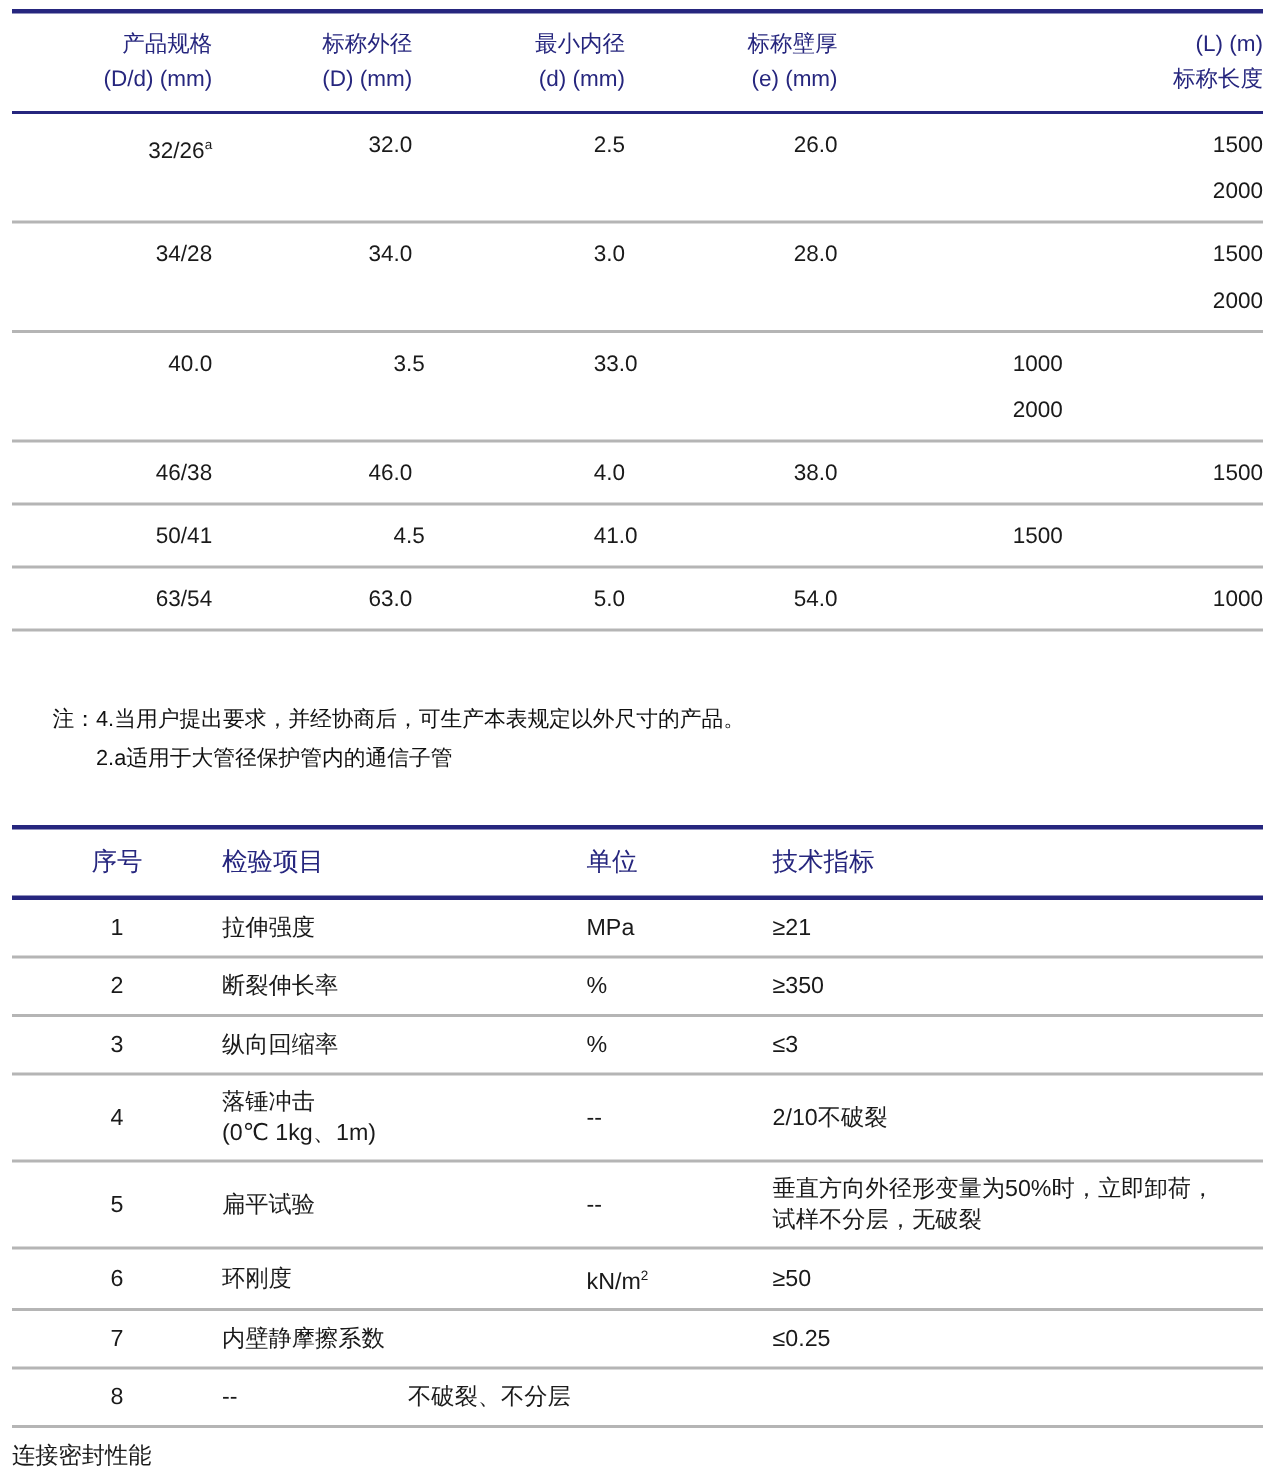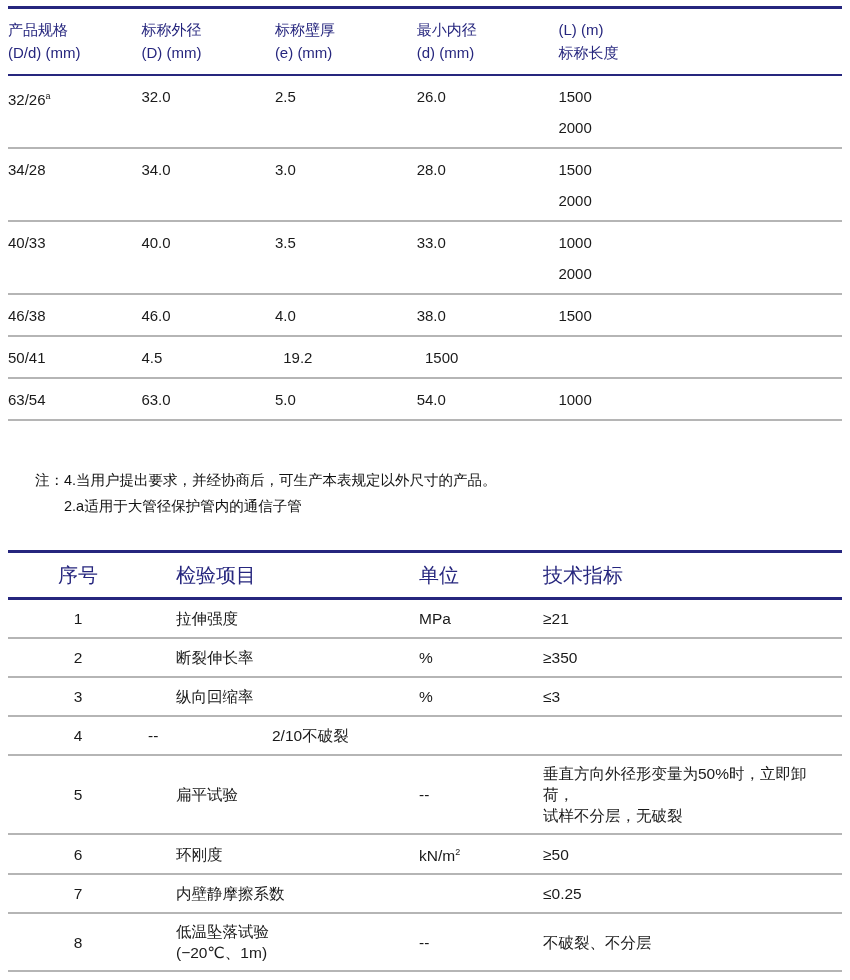--- a/index.html
+++ b/index.html
@@ -11,21 +11,21 @@
     position: relative;
     overflow: hidden;
   }
   .page { padding: 6px 8px 0 8px; }
 
   
   .spec-table { width: 100%; border-top: 3px solid #26267e; }
   .t1-row, .t1-header { display: flex; width: 100%; }
   .t1-header { border-bottom: 2px solid #26267e; padding: 9px 0 10px 0; }
   .t1-row { border-bottom: 2px solid #b5b5b5; padding: 5px 0 4px 0; }
-  .t1-cell { text-align: left; font-size: 15px; line-height: 31px; }
+  .t1-cell { text-align: right; font-size: 15px; line-height: 31px; }
   .t1-c1 { width: 16%; }
   .t1-c2 { width: 16%; }
   .t1-c3 { width: 17%; }
   .t1-c4 { width: 17%; }
   .t1-c5 { width: 34%; }
   .t1-header .t1-cell { color: #26267e; font-size: 15px; line-height: 23px; }
   .len-line:empty { display: none; }
   sup { font-size: 9px; vertical-align: super; }
   sup:empty { display: none; }
 
@@ -35,52 +35,52 @@
     margin: 46px 0 0 27px;
     font-size: 14.5px;
     line-height: 26px;
     color: #111;
   }
   .notes-label { white-space: nowrap; }
 
   
   .t2 { margin-top: 31px; border-top: 3px solid #26267e; }
   .t2-header { display: flex; border-bottom: 3px solid #26267e; padding: 10px 0; }
-  .t2-header .t2-cell { color: #26267e; font-size: 20px; line-height: 24px; }
+  .t2-header .t2-cell { color: #26267e; font-size: 17px; line-height: 24px; }
   .t2-row { display: flex; align-items: center; border-bottom: 2px solid #b5b5b5; padding: 7px 0; min-height: 39px; }
   .t2-row:last-child { border-bottom: 3px solid #9b9b9b; }
   .t2-cell { font-size: 15.5px; line-height: 21px; }
   .t2-c1 { width: 140px; text-align: center; }
-  .t2-c2 { width: 243px; text-align: left; margin-left: 28px; }
+  .t2-c2 { width: 243px; text-align: left; }
   .t2-c3 { width: 124px; text-align: left; }
   .t2-c4 { flex: 1; text-align: left; padding-right: 6px; }
   .sub-line:empty { display: none; }
 </style>
 </head>
 <body>
 
 <div class="page">
 
   <div class="spec-table">
     <div class="t1-header">
       <div class="t1-cell t1-c1">
         <div>产品规格</div>
         <div>(D/d) (mm)</div>
       </div>
       <div class="t1-cell t1-c2">
         <div>标称外径</div>
         <div>(D) (mm)</div>
       </div>
+      <div class="t1-cell t1-c4">
+        <div>最小内径</div>
+        <div>(d) (mm)</div>
+      </div>
       <div class="t1-cell t1-c3">
         <div>标称壁厚</div>
         <div>(e) (mm)</div>
-      </div>
-      <div class="t1-cell t1-c4">
-        <div>最小内径</div>
-        <div>(d) (mm)</div>
       </div>
       <div class="t1-cell t1-c5">
         <div>(L) (m)</div>
         <div>标称长度</div>
       </div>
     </div>
 
     <div class="t1-row">
       <div class="t1-cell t1-c1"><span>32/26</span><sup>a</sup></div>
       <div class="t1-cell t1-c2">32.0</div>
@@ -97,21 +97,20 @@
       <div class="t1-cell t1-c2">34.0</div>
       <div class="t1-cell t1-c3">3.0</div>
       <div class="t1-cell t1-c4">28.0</div>
       <div class="t1-cell t1-c5">
         <div class="len-line">1500</div>
         <div class="len-line">2000</div>
       </div>
     </div>
 
     <div class="t1-row">
-      <div class="t1-cell t1-c1"><span>40/33</span></div>
       <div class="t1-cell t1-c2">40.0</div>
       <div class="t1-cell t1-c3">3.5</div>
       <div class="t1-cell t1-c4">33.0</div>
       <div class="t1-cell t1-c5">
         <div class="len-line">1000</div>
         <div class="len-line">2000</div>
       </div>
     </div>
 
     <div class="t1-row">
@@ -121,21 +120,21 @@
       <div class="t1-cell t1-c4">38.0</div>
       <div class="t1-cell t1-c5">
         <div class="len-line">1500</div>
 
       </div>
     </div>
 
     <div class="t1-row">
       <div class="t1-cell t1-c1"><span>50/41</span></div>
       <div class="t1-cell t1-c3">4.5</div>
-      <div class="t1-cell t1-c4">19.2</div>
+      <div class="t1-cell t1-c4">41.0</div>
       <div class="t1-cell t1-c5">
         <div class="len-line">1500</div>
 
       </div>
     </div>
 
     <div class="t1-row">
       <div class="t1-cell t1-c1"><span>63/54</span></div>
       <div class="t1-cell t1-c2">63.0</div>
       <div class="t1-cell t1-c3">5.0</div>
@@ -197,20 +196,24 @@
       </div>
       <div class="t2-cell t2-c3"><span>%</span></div>
       <div class="t2-cell t2-c4">
         <div>≤3</div>
 
       </div>
     </div>
 
     <div class="t2-row">
       <div class="t2-cell t2-c1">4</div>
+      <div class="t2-cell t2-c2">
+        <div>落锤冲击</div>
+        <div class="sub-line">(0℃  1kg、1m)</div>
+      </div>
       <div class="t2-cell t2-c3"><span>--</span></div>
       <div class="t2-cell t2-c4">
         <div>2/10不破裂</div>
 
       </div>
     </div>
 
     <div class="t2-row">
       <div class="t2-cell t2-c1">5</div>
       <div class="t2-cell t2-c2">
@@ -245,24 +248,20 @@
       </div>
       <div class="t2-cell t2-c3"><span></span></div>
       <div class="t2-cell t2-c4">
         <div>≤0.25</div>
 
       </div>
     </div>
 
     <div class="t2-row">
       <div class="t2-cell t2-c1">8</div>
-      <div class="t2-cell t2-c2">
-        <div>低温坠落试验</div>
-        <div class="sub-line">(−20℃、1m)</div>
-      </div>
       <div class="t2-cell t2-c3"><span>--</span></div>
       <div class="t2-cell t2-c4">
         <div>不破裂、不分层</div>
 
       </div>
     </div>
 
     <div class="t2-row">
 
       <div class="t2-cell t2-c2">

